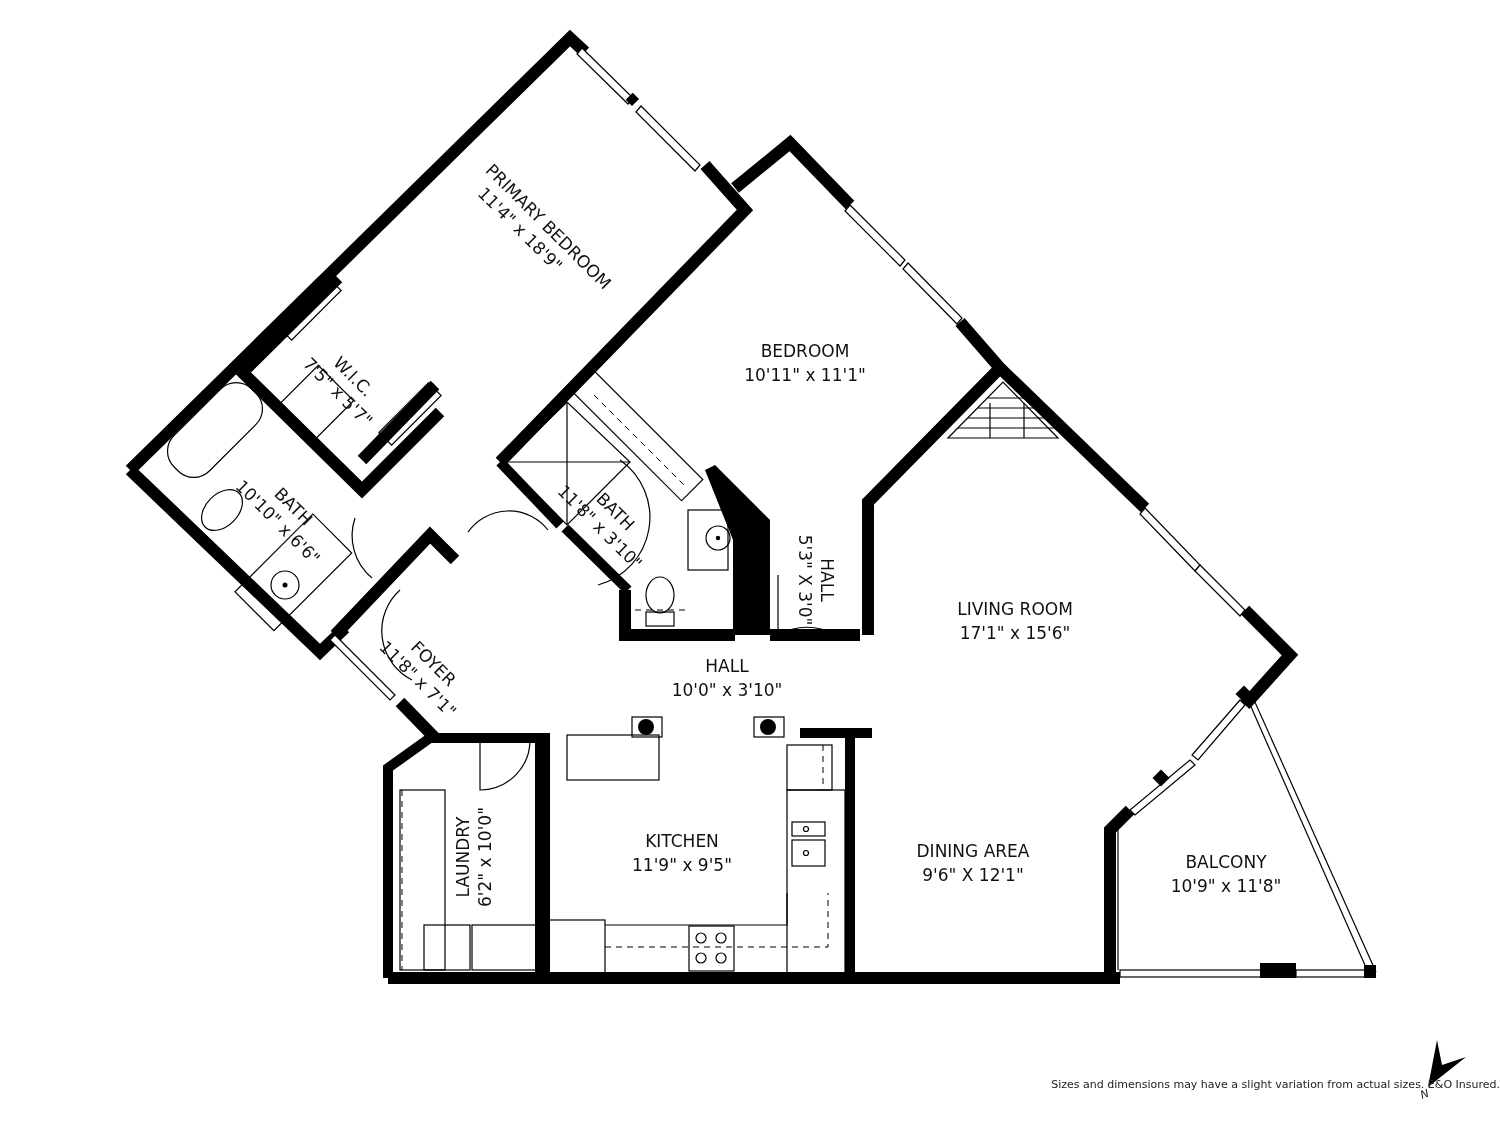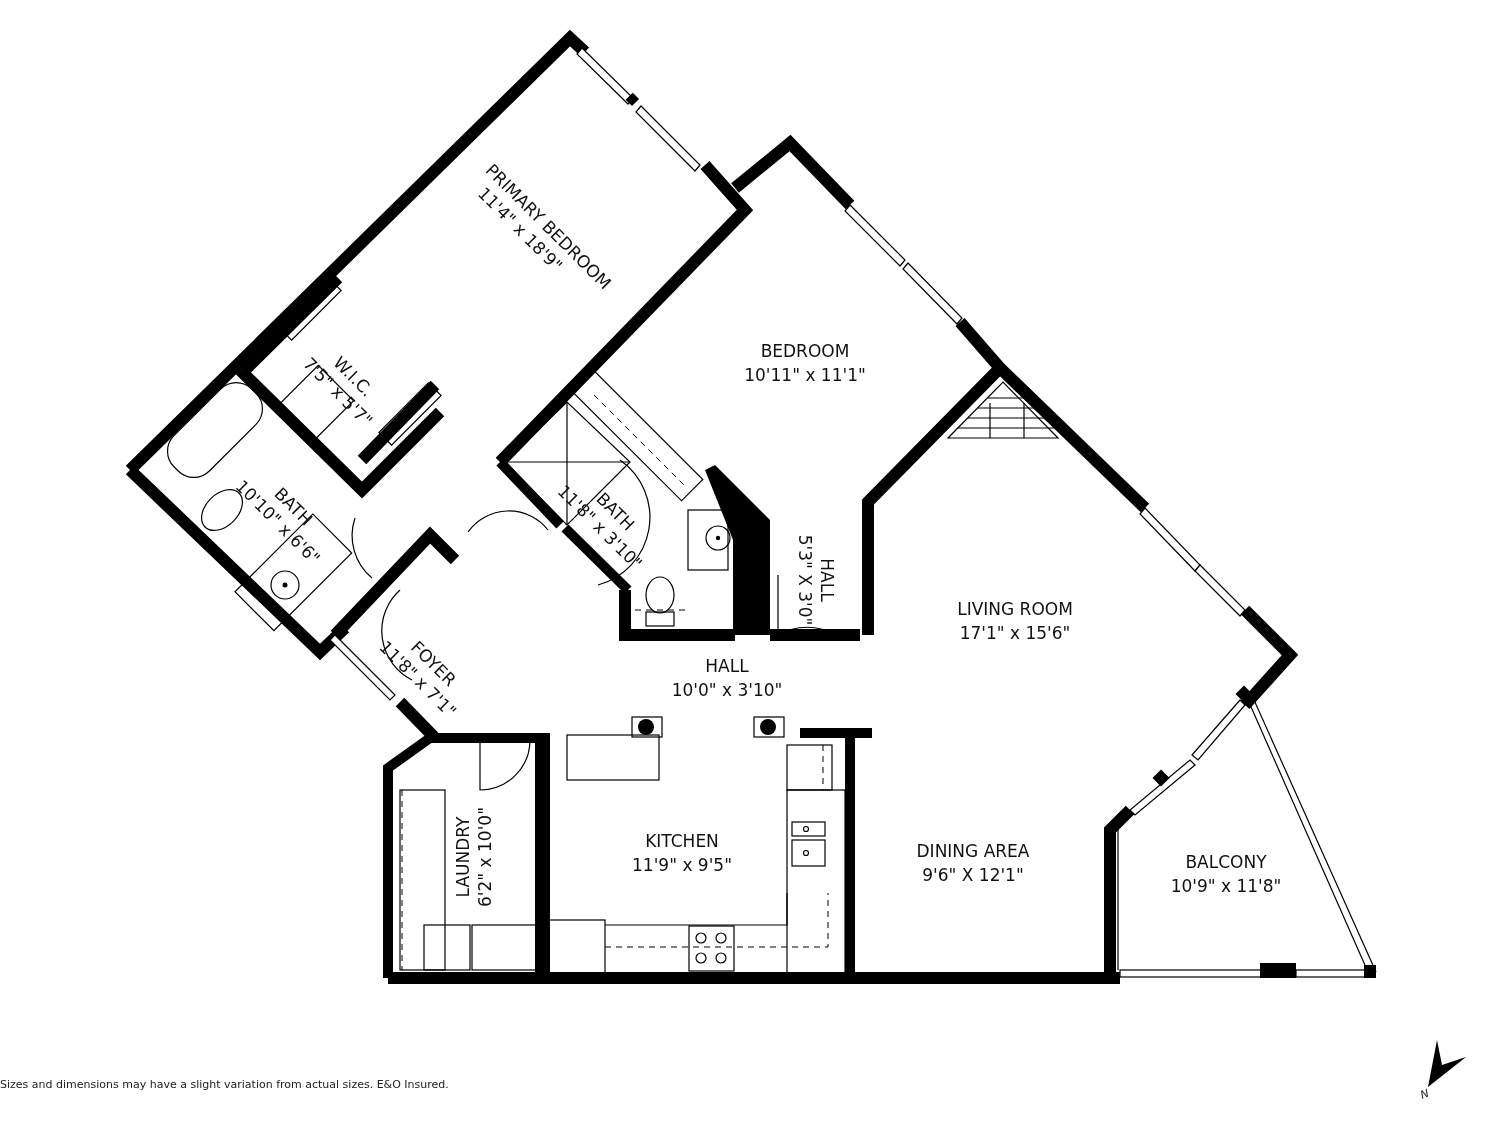--- a/index.html
+++ b/index.html
@@ -3,21 +3,21 @@
 <meta charset="utf-8">
 <style>
   html,body{margin:0;padding:0;background:#ffffff;}
   body{width:1500px;height:1125px;position:relative;overflow:hidden;font-family:"DejaVu Sans","Liberation Sans",sans-serif;}
   svg{position:absolute;left:0;top:0;}
   .wall{fill:none;stroke:#000;stroke-linejoin:miter;}
   .thin{fill:none;stroke:#000;stroke-width:1.2;}
   .dash{fill:none;stroke:#000;stroke-width:1;stroke-dasharray:6 5;}
   .win{fill:#fff;stroke:#000;stroke-width:1.2;}
   .lbl{font-family:"DejaVu Sans","Liberation Sans",sans-serif;font-size:17px;fill:#111;text-anchor:middle;}
-  .disc{position:absolute;left:0;width:1500px;top:1078px;text-align:left;font-family:"DejaVu Sans","Liberation Sans",sans-serif;font-size:11px;color:#222;}
+  .disc{position:absolute;left:0;width:1500px;top:1078px;text-align:right;font-family:"DejaVu Sans","Liberation Sans",sans-serif;font-size:11px;color:#222;}
 </style>
 </head>
 <body>
 
 <svg width="1500" height="1125" viewBox="0 0 1500 1125">
 
   <g>
 
     <polyline class="wall" stroke-width="12" points="130,470 570,38 585,52"></polyline>
     <polyline class="wall" stroke-width="12" points="705,165 745,210 500,462"></polyline>

